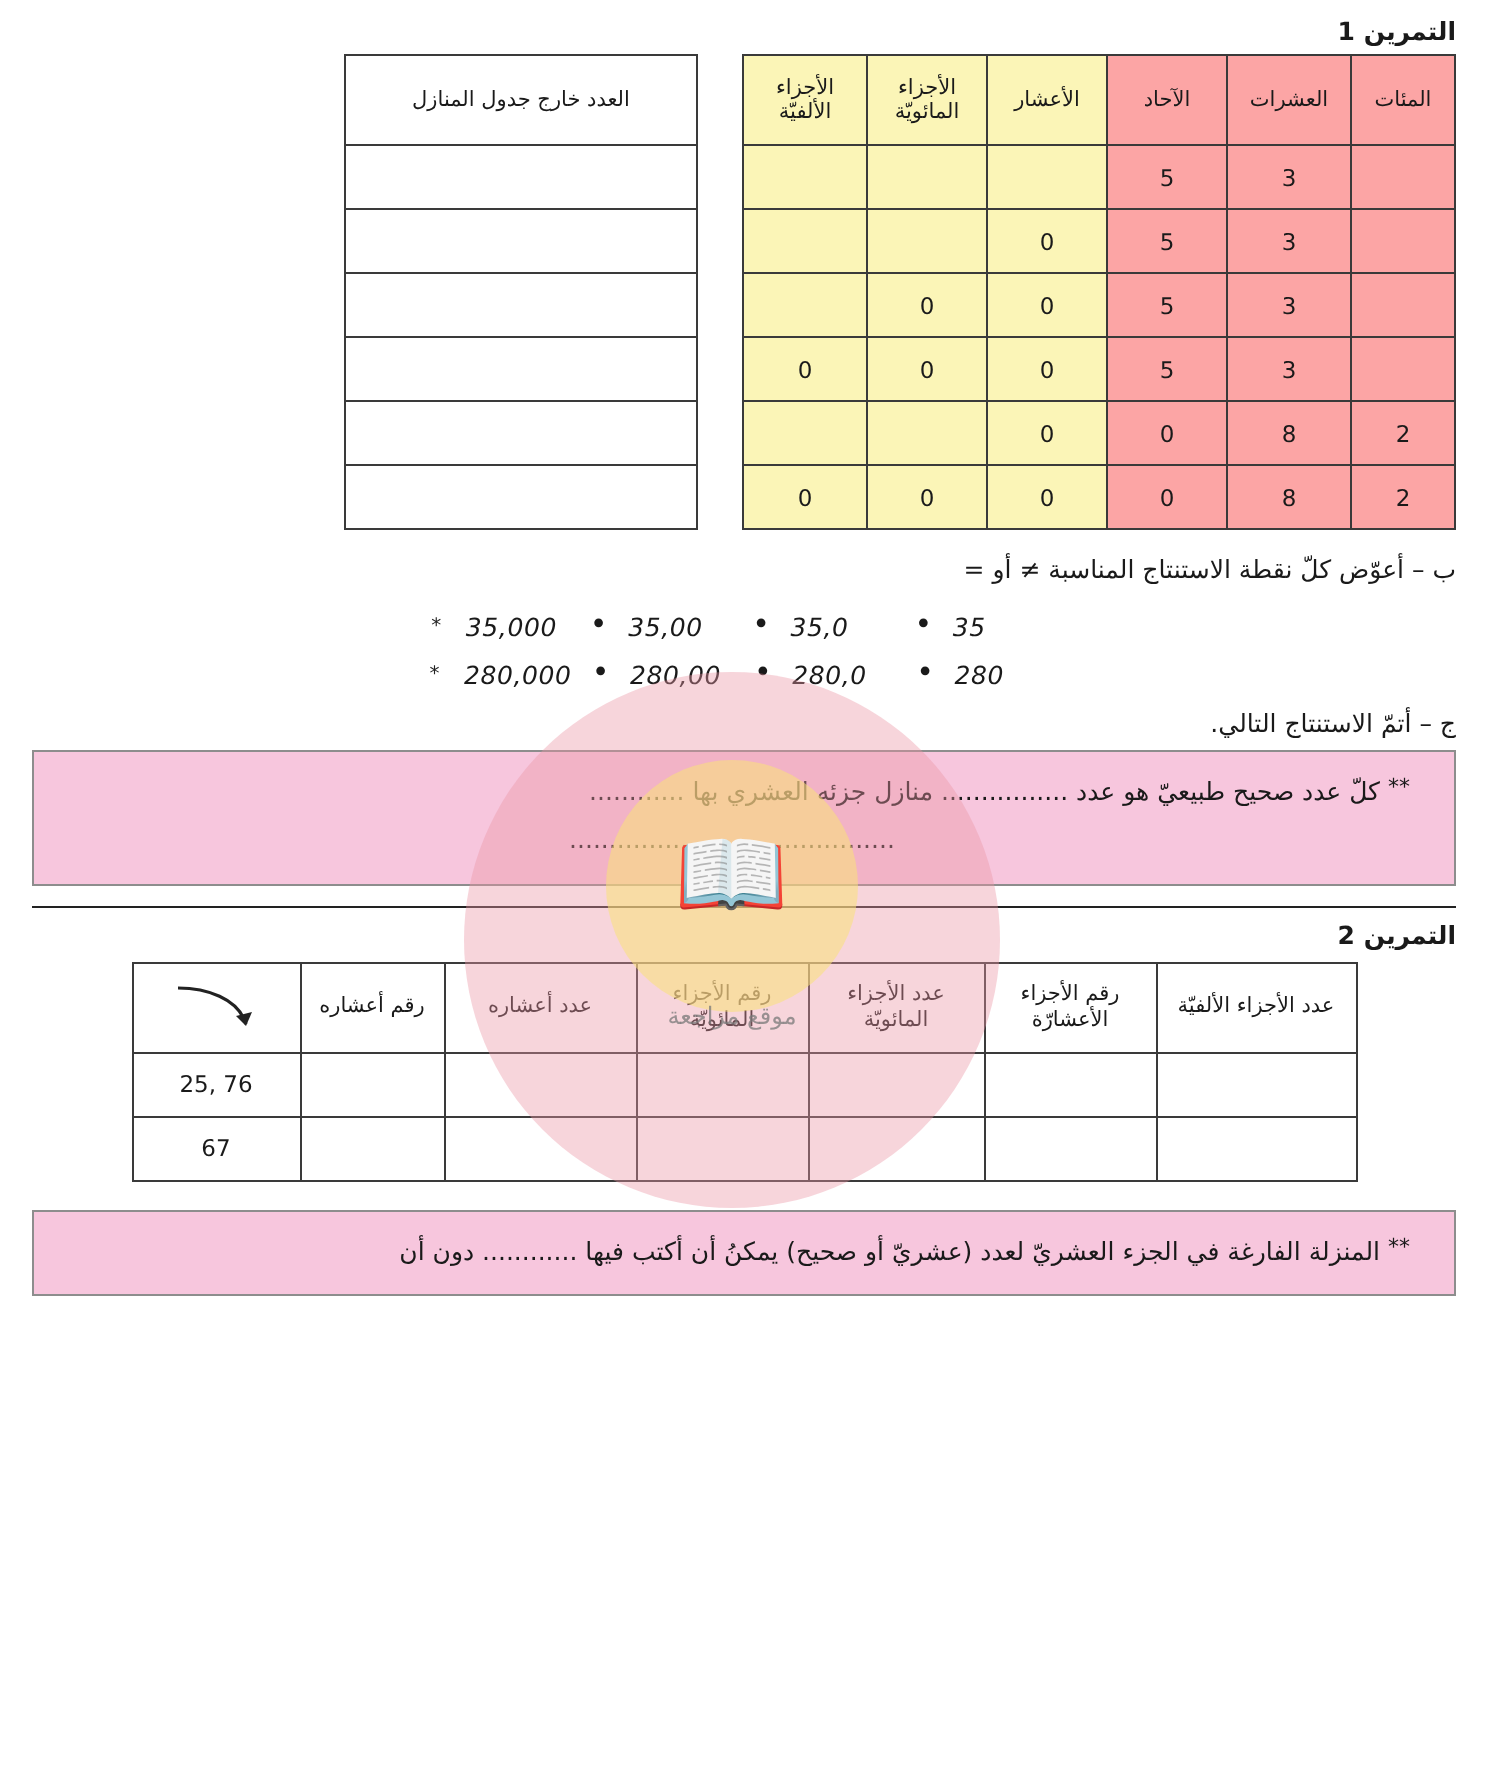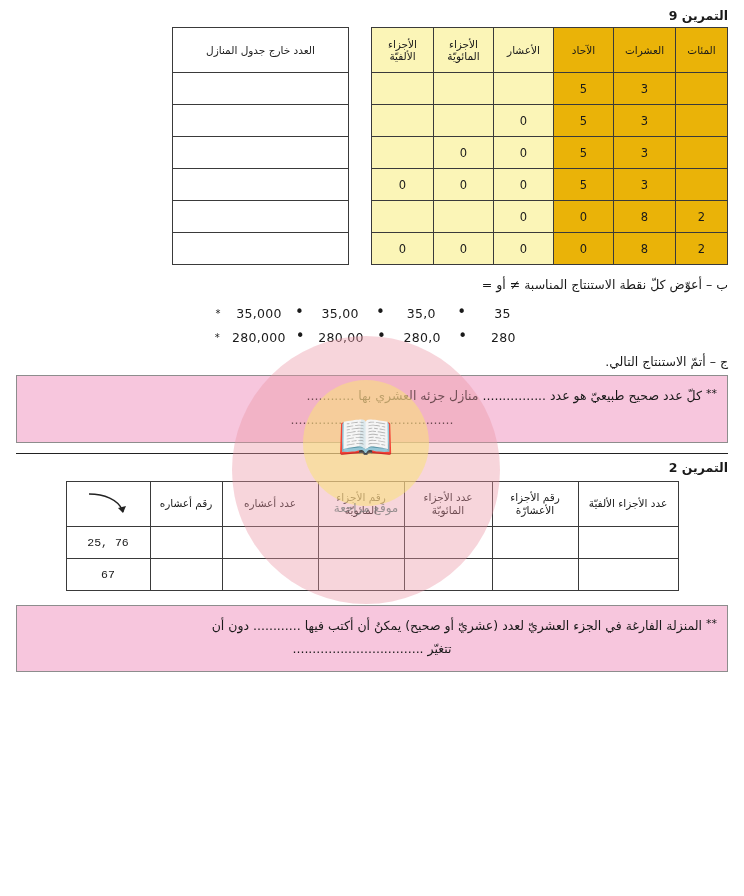--- a/index.html
+++ b/index.html
@@ -65,21 +65,21 @@
     font-size: 11.5px;
     padding: 0 2px;
   }
   table.grid th {
     font-size: 10.5px;
     font-weight: normal;
     height: 44px;
     line-height: 1.15;
   }
   
-  .tbl-places th.c-green, .tbl-places td.c-green { background: #eab308; }
+  .tbl-places th.c-green, .tbl-places td.c-green { background: #fca5a5; }
   .tbl-places th.c-yellow, .tbl-places td.c-yellow { background: #fbf5b7; }
   .tbl-places col.w1 { width: 52px; }
   .tbl-places col.w2 { width: 62px; }
   .tbl-places col.w3 { width: 60px; }
   .tbl-places col.w4 { width: 60px; }
   .tbl-places col.w5 { width: 60px; }
   .tbl-places col.w6 { width: 62px; }
   .tbl-places td { font-size: 12px; }
 
   .tbl-outside col { width: 176px; }
@@ -100,33 +100,33 @@
     gap: 10px;
     font-size: 12.5px;
     margin: 9px 0;
     letter-spacing: .3px;
   }
   .cmp-row .star {
     font-size: 10px;
     margin-right: 2px;
     color: #222;
   }
-  .cmp-row .num { min-width: 52px; text-align: center; }
+  .cmp-row .num { min-width: 52px; text-align: left; font-style: italic; }
   .cmp-row .dot {
     font-size: 15px;
     line-height: 1;
     position: relative;
     top: -1px;
   }
 
   
   .pink-box {
     background: #f7c6dd;
     border: 1.2px solid #8d8d8d;
-    padding: 8px 10px 10px 10px;
+    padding: 8px 22px 10px 10px;
     direction: rtl;
     text-align: right;
     font-size: 12.5px;
     line-height: 1.9;
     margin: 6px 0 2px 0;
   }
   .pink-box .stars {
     font-size: 11px;
     vertical-align: top;
   }
@@ -141,21 +141,21 @@
     width: 612px;
   }
   .tbl-ex2 col.c1 { width: 100px; }
   .tbl-ex2 col.c2 { width: 86px; }
   .tbl-ex2 col.c3 { width: 88px; }
   .tbl-ex2 col.c4 { width: 86px; }
   .tbl-ex2 col.c5 { width: 96px; }
   .tbl-ex2 col.c6 { width: 72px; }
   .tbl-ex2 col.c7 { width: 84px; }
   .tbl-ex2 th { height: 56px; font-size: 11px; line-height: 1.25; }
-  .tbl-ex2 td { height: 32px; font-size: 12.5px; font-family: Liberation Mono, monospace; }
+  .tbl-ex2 td { height: 32px; font-size: 12.5px; }
   .arrow-cell svg { display: block; margin: 0 auto; }
 
   
   .wm {
     position: absolute;
     left: 232px;
     top: 336px;
     width: 268px;
     height: 268px;
     border-radius: 50%;
@@ -199,21 +199,21 @@
     font-size: 19px;
     color: rgba(120,120,120,0.78);
     letter-spacing: .5px;
   }
 </style>
 </head>
 <body>
 
 <div class="page">
 
-  <div class="ex-title">التمرين 9</div>
+  <div class="ex-title">التمرين 1</div>
 
   <div class="t1-wrap">
 
     <table class="grid tbl-places">
       <colgroup>
         <col class="w1">
           <col class="w2">
           <col class="w3">
           <col class="w4">
           <col class="w5">
@@ -395,21 +395,20 @@
         <td></td>
         <td>67</td>
       </tr>
     </tbody>
   </table>
 
 
   <div class="pink-box" style="margin-top:14px;">
     <span class="stars">**</span>
     <span>المنزلة الفارغة في الجزء العشريّ لعدد (عشريّ أو صحيح) يمكنُ أن أكتب فيها ............ دون أن</span>
-    <span class="l2">تتغيّر .................................</span>
   </div>
 
   <div class="wm">
     <div class="wm-inner"></div>
     <div class="wm-book">📖</div>
     <div class="wm-t1">موقع مراجعة</div>
   </div>
 
 </div>
 

